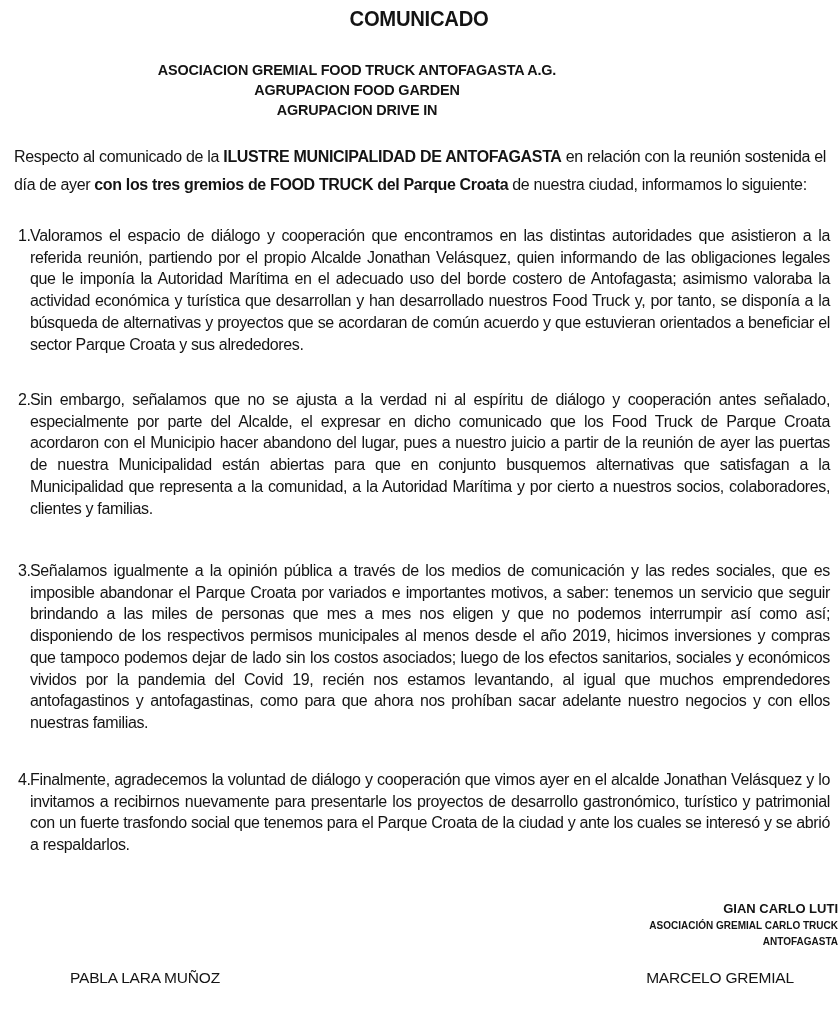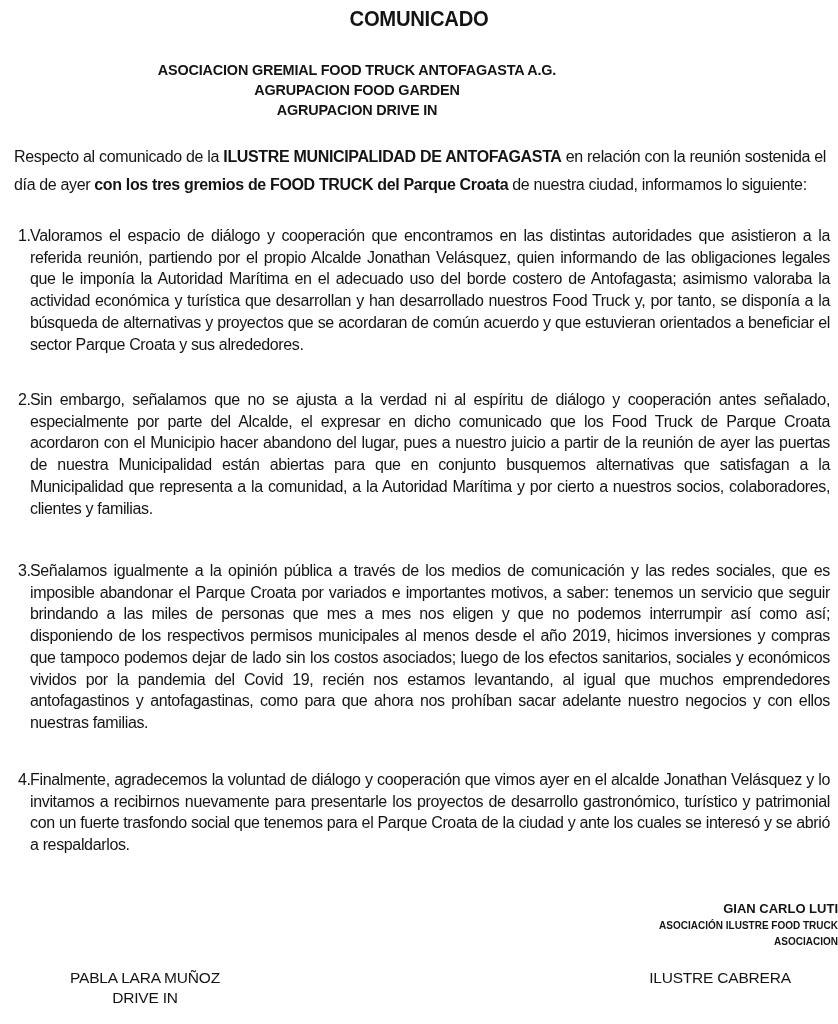--- a/index.html
+++ b/index.html
@@ -71,25 +71,24 @@
       <div class="txt">Señalamos igualmente a la opinión pública a través de los medios de comunicación y las redes sociales, que es imposible abandonar el Parque Croata por variados e importantes motivos, a saber: tenemos un servicio que seguir brindando a las miles de personas que mes a mes nos eligen y que no podemos interrumpir así como así; disponiendo de los respectivos permisos municipales al menos desde el año 2019, hicimos inversiones y compras que tampoco podemos dejar de lado sin los costos asociados; luego de los efectos sanitarios, sociales y económicos vividos por la pandemia del Covid 19, recién nos estamos levantando, al igual que muchos emprendedores antofagastinos y antofagastinas, como para que ahora nos prohíban sacar adelante nuestro negocios y con ellos nuestras familias.</div>
     </div>
     <div class="item" style="top:769px;">
       <span class="num">4.</span>
       <div class="txt">Finalmente, agradecemos la voluntad de diálogo y cooperación que vimos ayer en el alcalde Jonathan Velásquez y lo invitamos a recibirnos nuevamente para presentarle los proyectos de desarrollo gastronómico, turístico y patrimonial con un fuerte trasfondo social que tenemos para el Parque Croata de la ciudad y ante los cuales se interesó y se abrió a respaldarlos.</div>
     </div>
   </div>
 
   <div class="sig-center">
     <div class="name">GIAN CARLO LUTI</div>
-    <div class="org">ASOCIACIÓN ILUSTRE FOOD TRUCK</div>
-    <div class="org">ASOCIACION</div>
+    <div class="org">ASOCIACIÓN GREMIAL CARLO TRUCK</div>
+    <div class="org">ANTOFAGASTA</div>
   </div>
 
   <div class="sig left">
     <div>PABLA LARA MUÑOZ</div>
-    <div>DRIVE IN</div>
   </div>
 
   <div class="sig right">
-    <div>ILUSTRE CABRERA</div>
+    <div>MARCELO GREMIAL</div>
   </div>
 </div>
 
 </body></html>

